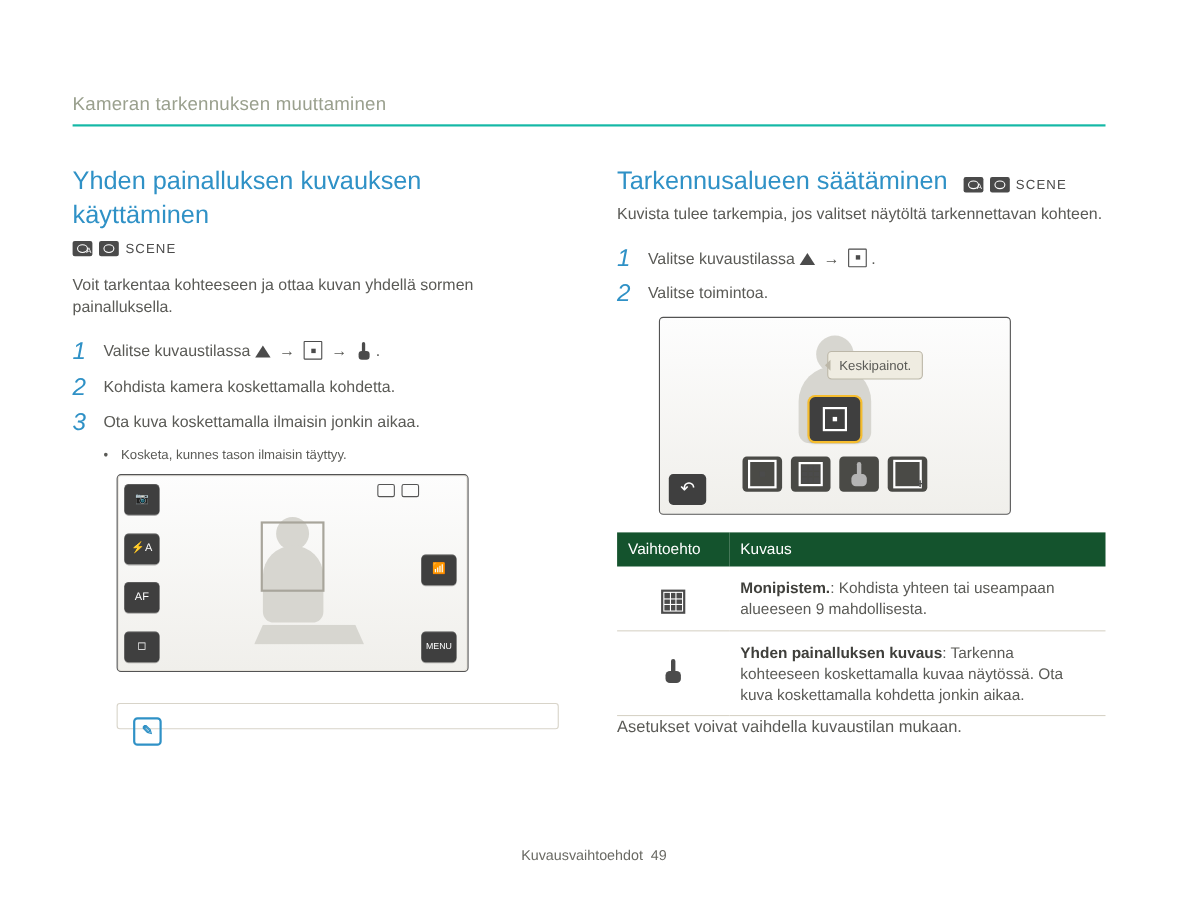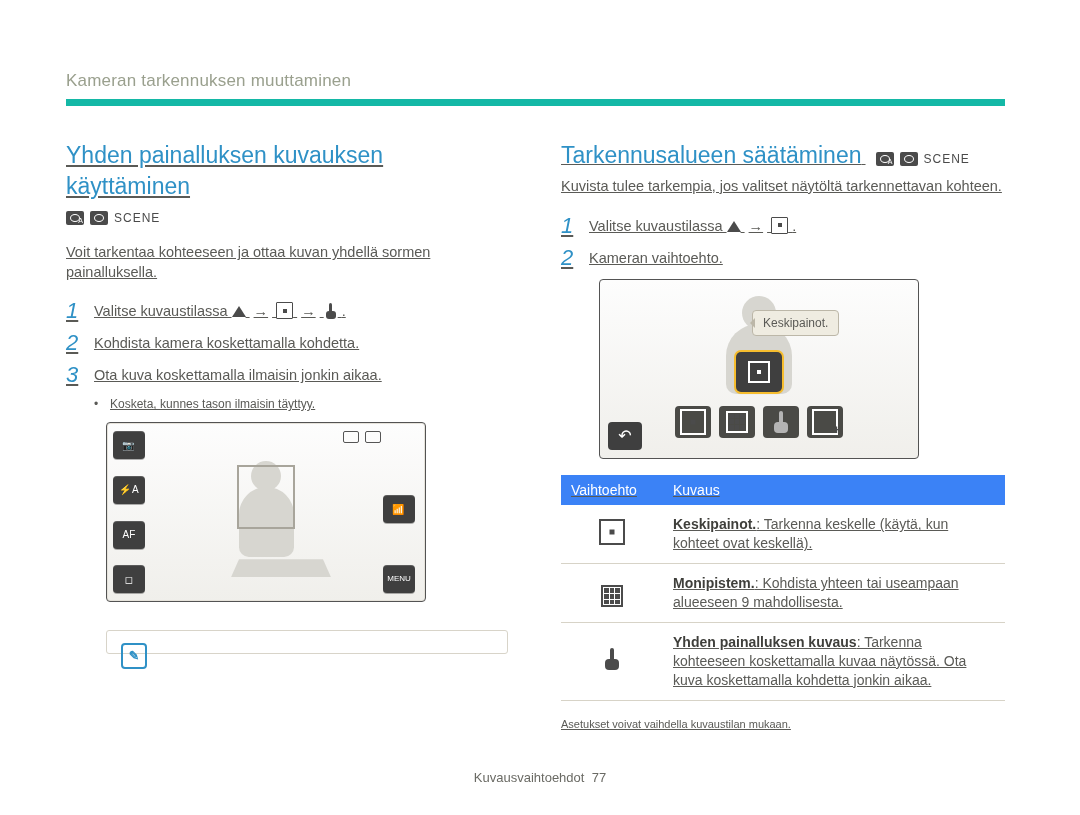--- a/index.html
+++ b/index.html
@@ -19,28 +19,28 @@
     position: relative;
     width: 1080px;
     height: 815px;
     padding: 70px 75px 40px 66px;
     box-sizing: border-box;
   }
   .breadcrumb {
     color: #9aa08e;
     font-size: 17px;
     letter-spacing: 0.2px;
-    border-bottom: 7px solid #14b8a6;
+    border-bottom: 2px solid #14b8a6;
     padding-bottom: 6px;
     margin-bottom: 34px;
+    margin-top: 14px;
   }
   .cols {
     display: flex;
     gap: 51px;
-    text-decoration: underline;
   }
   .col { flex: 1 1 0; min-width: 0; }
   h2 {
     color: #2f91c6;
     font-weight: 400;
     font-size: 23px;
     margin: 0 0 6px 0;
   }
   .mode-row {
     display: inline-flex;
@@ -183,39 +183,39 @@
   .lcd2 .back {
     position:absolute; left:8px; bottom:8px; width:34px; height:28px;
     background:#3f3f3f; border-radius:4px; display:flex; align-items:center; justify-content:center; color:#fff; font-size:16px;
   }
 
   
   table.opts {
     margin: 16px 0 0 0; width: 100%; border-collapse: collapse; font-size: 14px;
   }
   table.opts thead th {
-    background: #3b82f6; color: #fff; text-align: left; font-weight: 400;
+    background: #14532d; color: #fff; text-align: left; font-weight: 400;
     padding: 6px 10px; border: 0;
   }
   table.opts thead th:first-child { width: 82px; }
   table.opts td {
     border-bottom: 1px solid #d7d3c7; padding: 10px 10px; vertical-align: middle;
   }
   table.opts td.icon { text-align: center; }
   .g-square { width:22px; height:22px; border:2px solid #4b4b4b; display:inline-block; position:relative;}
   .g-square.dot::after{content:"";position:absolute;top:50%;left:50%;width:5px;height:5px;background:#4b4b4b;transform:translate(-50%,-50%);}
   .g-grid { width:22px; height:22px; display:inline-grid; grid-template-columns:repeat(3,1fr); grid-template-rows:repeat(3,1fr); gap:1px; border:2px solid #4b4b4b; padding:1px; box-sizing:border-box;}
   .g-grid span{background:#4b4b4b;}
   .g-smart { width:22px; height:22px; border:2px solid #4b4b4b; display:inline-block; position:relative;}
   .g-smart::after{content:"+";position:absolute;right:-4px;bottom:-6px;font-size:12px;font-weight:bold;color:#4b4b4b;}
   .touch-big { display:inline-block; width:18px; height:22px; position:relative;}
   .touch-big::before{content:"";position:absolute;top:0;left:7px;width:4px;height:11px;background:#4b4b4b;border-radius:2px 2px 0 0;}
   .touch-big::after{content:"";position:absolute;bottom:0;left:2px;width:14px;height:11px;background:#4b4b4b;border-radius:4px;}
 
-  .footnote { font-size: 11px; margin-top: 16px; }
+  .footnote { font-size: 15px; margin-top: 0; }
   .footer {
     position: absolute; bottom: 28px; left: 0; right: 0; text-align: center;
     font-size: 13px; color: #6a6a64;
   }
   b.term { color: #3f3f3b; font-weight: bold; }
 </style>
 </head>
 <body>
 
 <div class="page">
@@ -312,21 +312,21 @@
           <span class="txt">
             <span>Valitse kuvaustilassa </span>
             <span class="tri-up"></span>
             <span class="arrow">→</span>
             <span class="sq-dot"></span>
             <span>.</span>
           </span>
         </li>
         <li>
           <span class="num">2</span>
-          <span class="txt">Kameran vaihtoehto.</span>
+          <span class="txt">Valitse toimintoa.</span>
         </li>
       </ol>
 
       <div class="lcd2">
         <div class="silhouette">
           <div class="head"></div>
             <div class="body"></div>
         </div>
         <div class="tooltip">Keskipainot.</div>
         <div class="center-btn">
@@ -361,24 +361,20 @@
 
       <table class="opts">
         <thead>
           <tr>
             <th>Vaihtoehto</th>
             <th>Kuvaus</th>
           </tr>
         </thead>
         <tbody>
           <tr>
-            <td class="icon"><span class="g-square dot"></span></td>
-            <td><b class="term">Keskipainot.</b><span>: Tarkenna keskelle (käytä, kun kohteet ovat keskellä).</span></td>
-          </tr>
-          <tr>
             <td class="icon"><span class="g-grid">
                   <span></span>
                   <span></span>
                   <span></span>
                   <span></span>
                   <span></span>
                   <span></span>
                   <span></span>
                   <span></span>
                   <span></span>
@@ -390,15 +386,15 @@
             <td><b class="term">Yhden painalluksen kuvaus</b><span>: Tarkenna kohteeseen koskettamalla kuvaa näytössä. Ota kuva koskettamalla kohdetta jonkin aikaa.</span></td>
           </tr>
         </tbody>
       </table>
 
       <div class="footnote">Asetukset voivat vaihdella kuvaustilan mukaan.</div>
     </div>
   </div>
 
   <div class="footer">
-    <span>Kuvausvaihtoehdot</span>&nbsp;&nbsp;<span>77</span>
+    <span>Kuvausvaihtoehdot</span>&nbsp;&nbsp;<span>49</span>
   </div>
 </div>
 
 </body></html>

